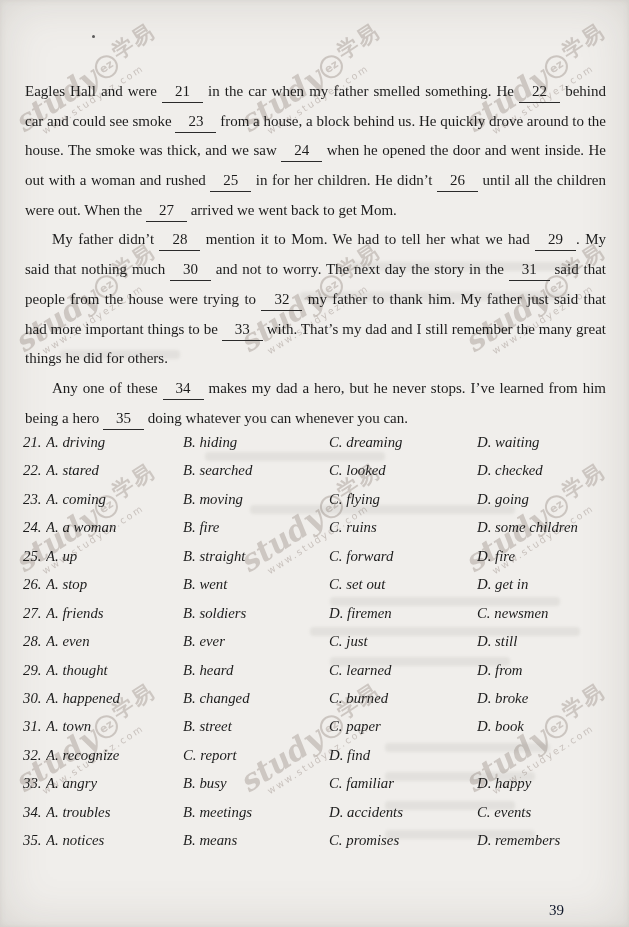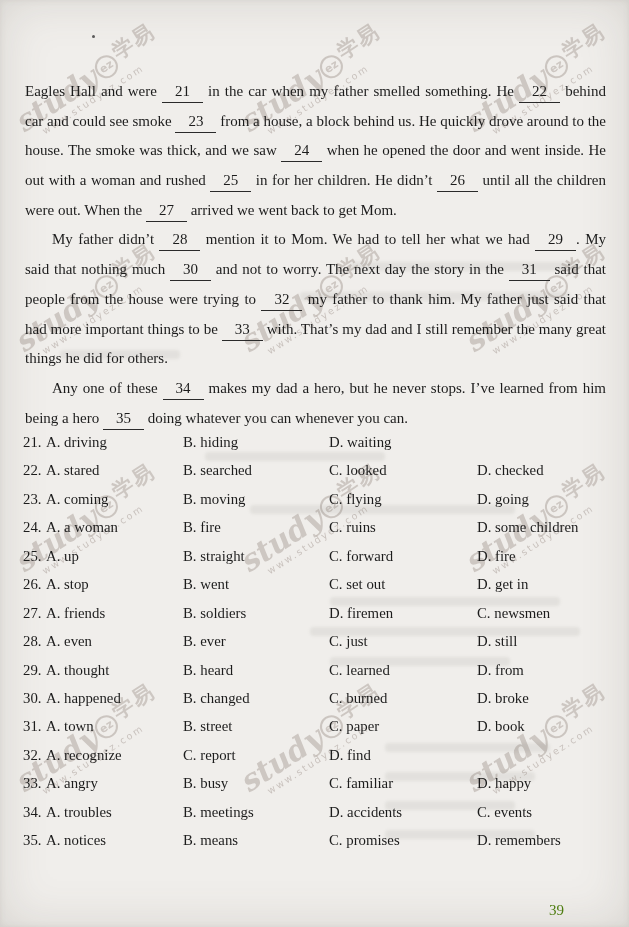--- a/index.html
+++ b/index.html
@@ -21,25 +21,25 @@
   .pline.indent { text-indent:27px; }
   .blank {
     display:inline-block; text-indent:0;
     border-bottom:1.3px solid #2a2a2a;
     padding:0 13px; line-height:17px; height:19px;
   }
   
   .questions { position:absolute; left:23px; top:428px; width:586px; font-size:14.8px; }
   .qrow {
     display:grid; grid-template-columns:23px 137px 146px 148px 1fr;
-    height:28.45px; line-height:28.45px;
+    height:28.45px; line-height:28.45px;font-style:italic;
   }
   .qcell { overflow:hidden; white-space:nowrap; }
   
-  .pagenum { position:absolute; left:549px; top:902px; font-size:15px; color:#4d7c0f; }
+  .pagenum { position:absolute; left:549px; top:902px; font-size:15px; color:#0f172a; }
   
   .wm {
     position:absolute; width:190px; height:120px; pointer-events:none;
     transform:rotate(-33deg); transform-origin:center;
     color:rgba(152,140,133,0.40);
   }
   .wm-main { font-size:30px; font-style:italic; font-weight:bold; white-space:nowrap;
              font-family:"DejaVu Serif", serif; }
   .wm-logo {
     display:inline-block; width:23px; height:23px; box-sizing:border-box;
@@ -142,20 +142,21 @@
       <div class="pline no-just"><span>things he did for others.</span></div>
       <div class="pline indent"><span>Any one of these </span><span class="blank">34</span><span> makes my dad a hero, but he never stops. I’ve learned from him that</span></div>
       <div class="pline no-just"><span>being a hero </span><span class="blank">35</span><span> doing whatever you can whenever you can.</span></div>
     </div>
 
   <div class="questions" id="questions">
       <div class="qrow">
         <div class="qcell">21.</div>
         <div class="qcell">A. driving</div>
         <div class="qcell">B. hiding</div>
+        <div class="qcell">C. dreaming</div>
         <div class="qcell">D. waiting</div>
       </div>
       <div class="qrow">
         <div class="qcell">22.</div>
         <div class="qcell">A. stared</div>
         <div class="qcell">B. searched</div>
         <div class="qcell">C. looked</div>
         <div class="qcell">D. checked</div>
       </div>
       <div class="qrow">

